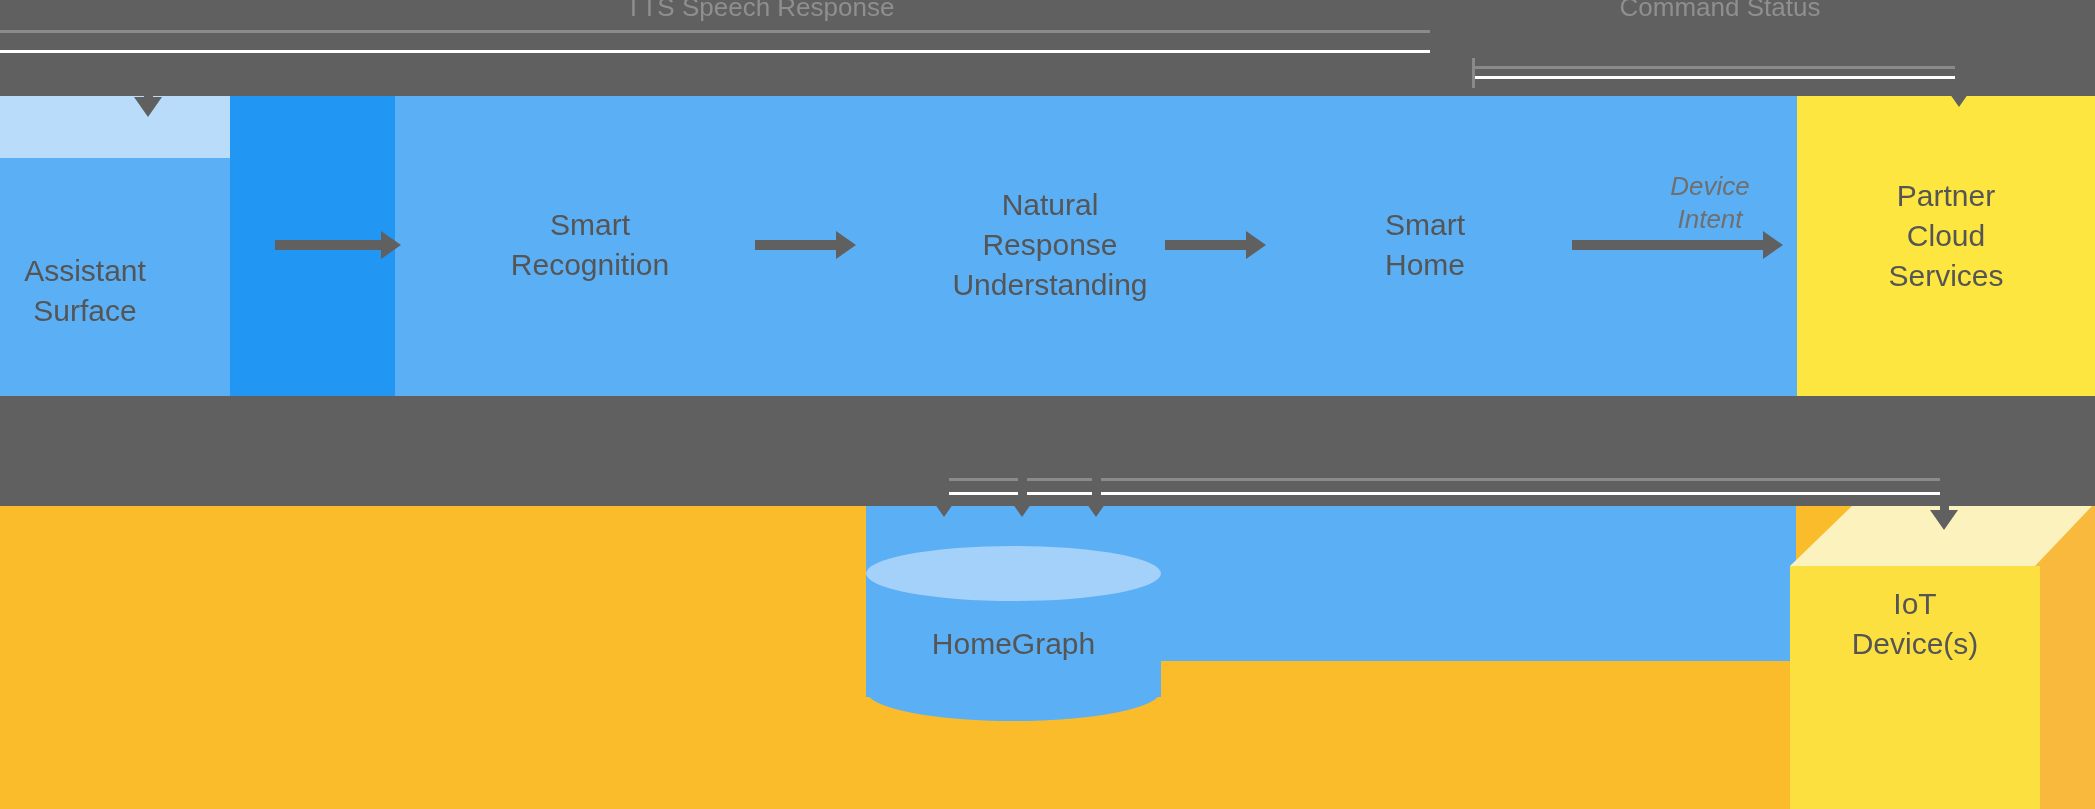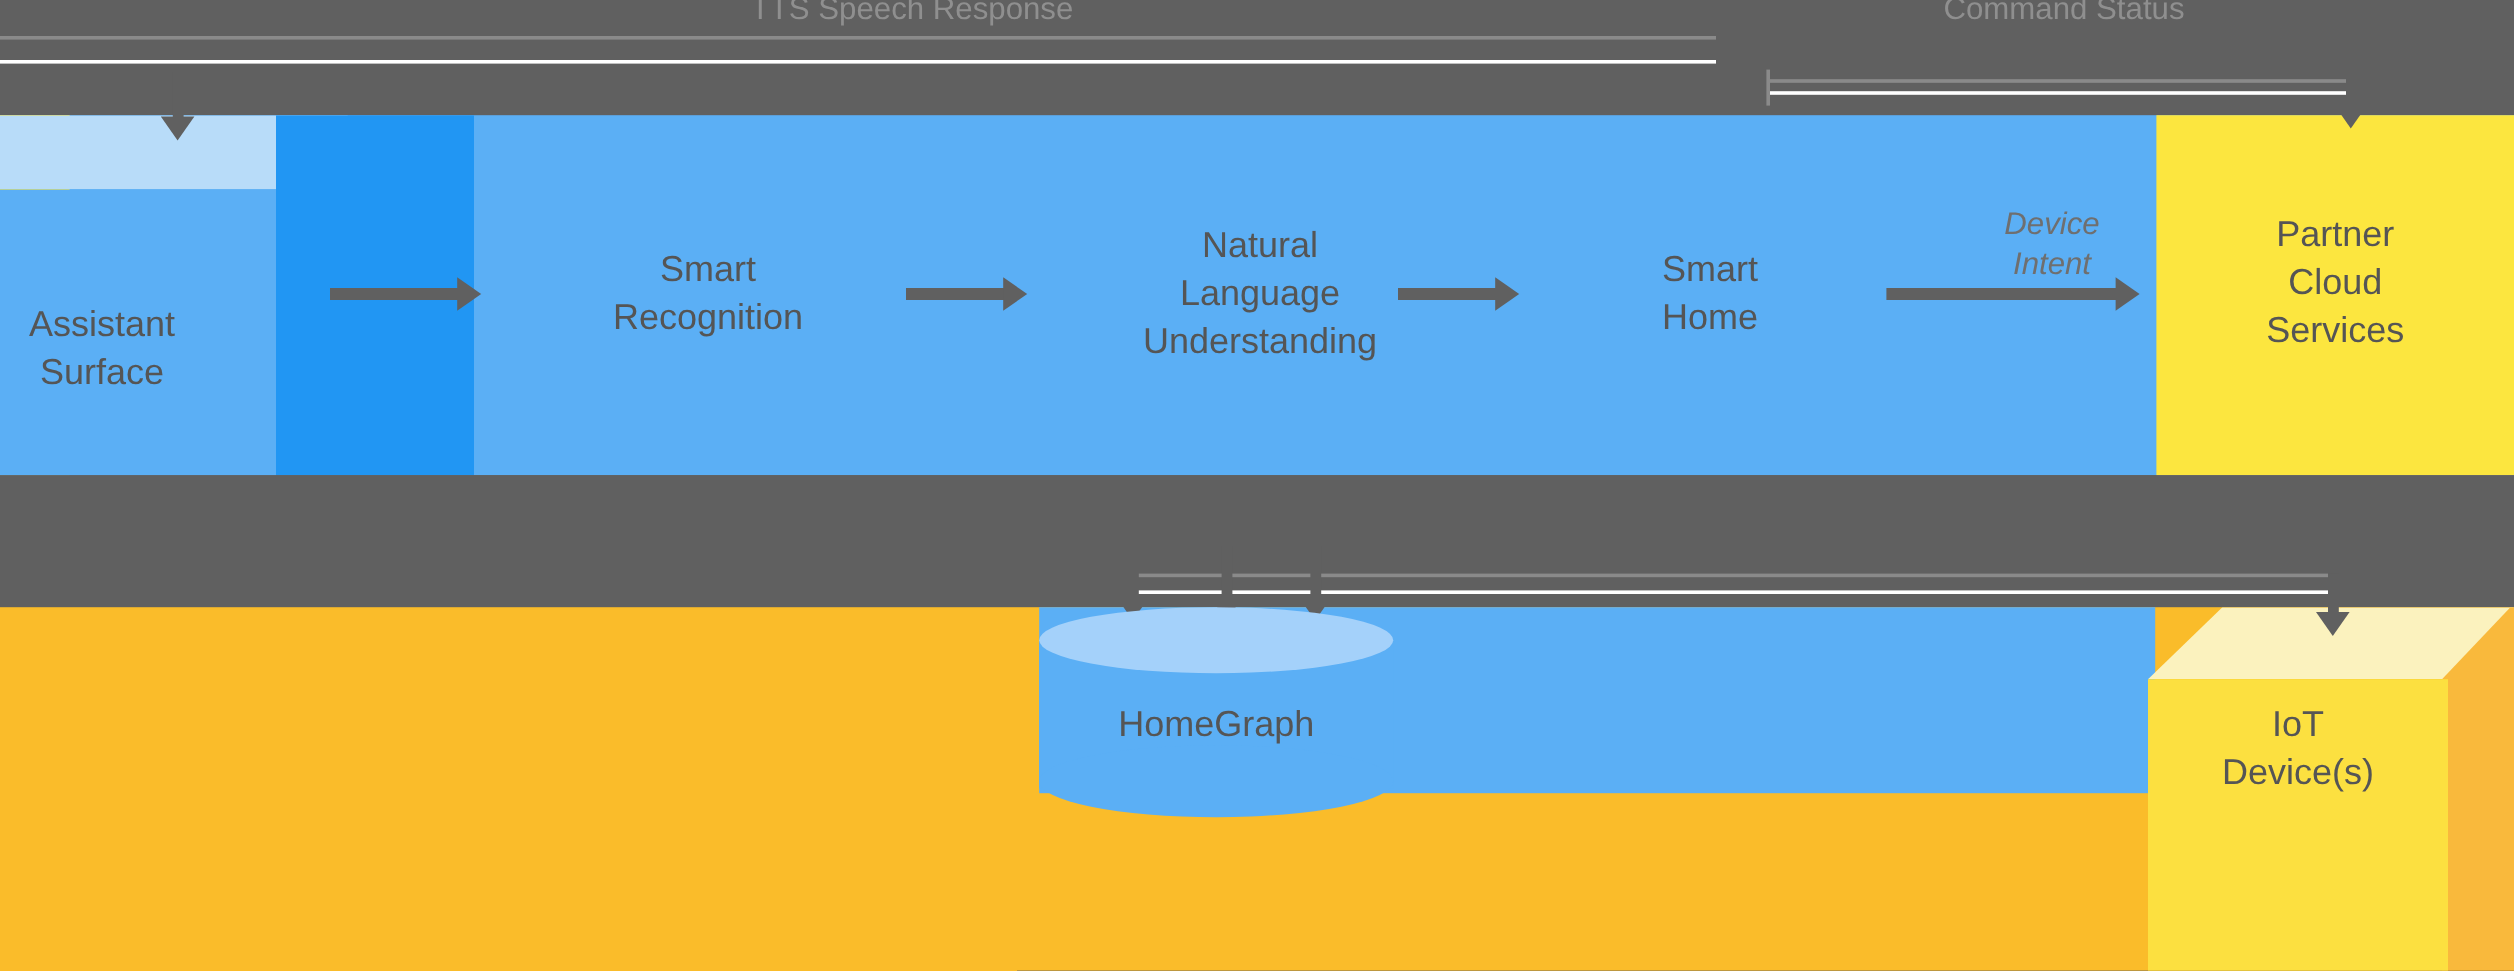--- a/index.html
+++ b/index.html
@@ -31,21 +31,21 @@
   }
   .label.big{font-size:30px;}
 
   
   .cube{position:absolute;}
   .cube .front{position:absolute;}
   .cube .top{position:absolute;}
   .cube .side{position:absolute;}
 
   
-  .cyl{position:absolute;}
+  .cyl{position:absolute;margin-top:40px;}
   .cyl .body{position:absolute;left:0;right:0;background:#5BAFF5;}
   .cyl .cap{position:absolute;left:0;right:0;background:#A4D1FA;border-radius:50%;}
   .cyl .bottom{position:absolute;left:0;right:0;background:#5BAFF5;border-radius:50%;}
 
   
   .arrow-h{position:absolute;height:10px;background:#606060;}
   .arrow-h::after{
     content:"";position:absolute;right:-16px;top:-9px;
     border-top:14px solid transparent;
     border-bottom:14px solid transparent;
@@ -100,21 +100,21 @@
   </div>
 
   <div class="arrow-h" style="left:275px;top:240px;width:110px;"></div>
 
   <div class="label big" style="left:455px;top:205px;width:270px;">Smart
 Recognition</div>
 
   <div class="arrow-h" style="left:755px;top:240px;width:85px;"></div>
 
   <div class="label big" style="left:870px;top:185px;width:360px;">Natural
-Language
+Response
 Understanding</div>
 
   <div class="arrow-h" style="left:1165px;top:240px;width:85px;"></div>
 
   <div class="label big" style="left:1300px;top:205px;width:250px;">Smart
 Home</div>
 
   <div class="mid-label" style="left:1600px;top:170px;width:220px;">Device
 Intent</div>
 

